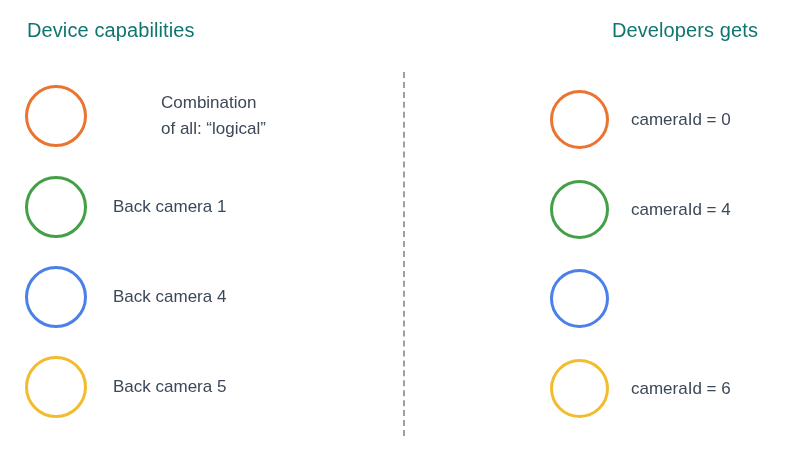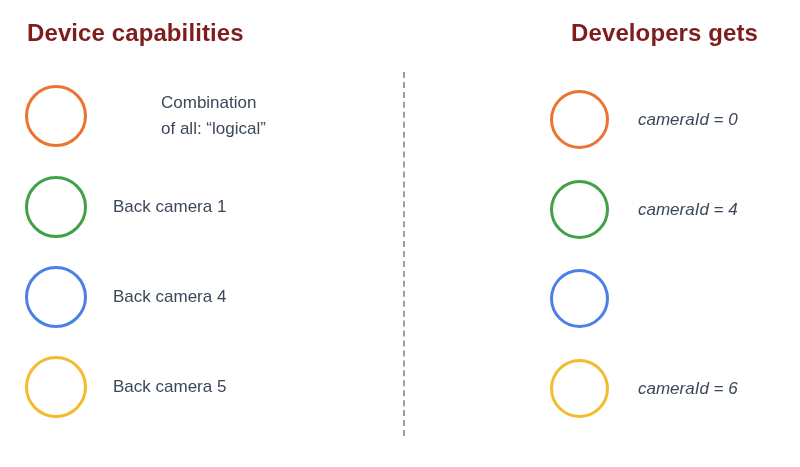--- a/index.html
+++ b/index.html
@@ -16,24 +16,24 @@
     -webkit-font-smoothing: antialiased;
   }
   .stage {
     position: absolute;
     inset: 0;
   }
 
   
   .heading {
     position: absolute;
-    font-size: 24px;
-    font-weight: 700;
+    font-size: 20px;
+    font-weight: 400;
     letter-spacing: 0.1px;
-    color: #7f1d1d;
+    color: #0f766e;
     white-space: nowrap;
   }
   .heading.left  { left: 27px;  top: 19px; }
   .heading.right { right: 42px; top: 19px; text-align: right; }
 
   
   .divider {
     position: absolute;
     left: 403px;
     top: 72px;
@@ -78,21 +78,21 @@
   }
 
   .label {
     color: #3c4858;
     font-size: 17px;
     line-height: 26px;
     font-weight: 400;
     white-space: pre-line;
   }
   .col-left .label  { margin-left: 26px; }
-  .col-right .label { margin-left: 29px; white-space: nowrap; font-style: italic; }
+  .col-right .label { margin-left: 22px; white-space: nowrap; }
 </style>
 </head>
 <body style="background: rgb(255, 255, 255);">
 
 <div class="stage">
 
   <div class="heading left">Device capabilities</div>
 
   <div class="heading right">Developers gets</div>
 

